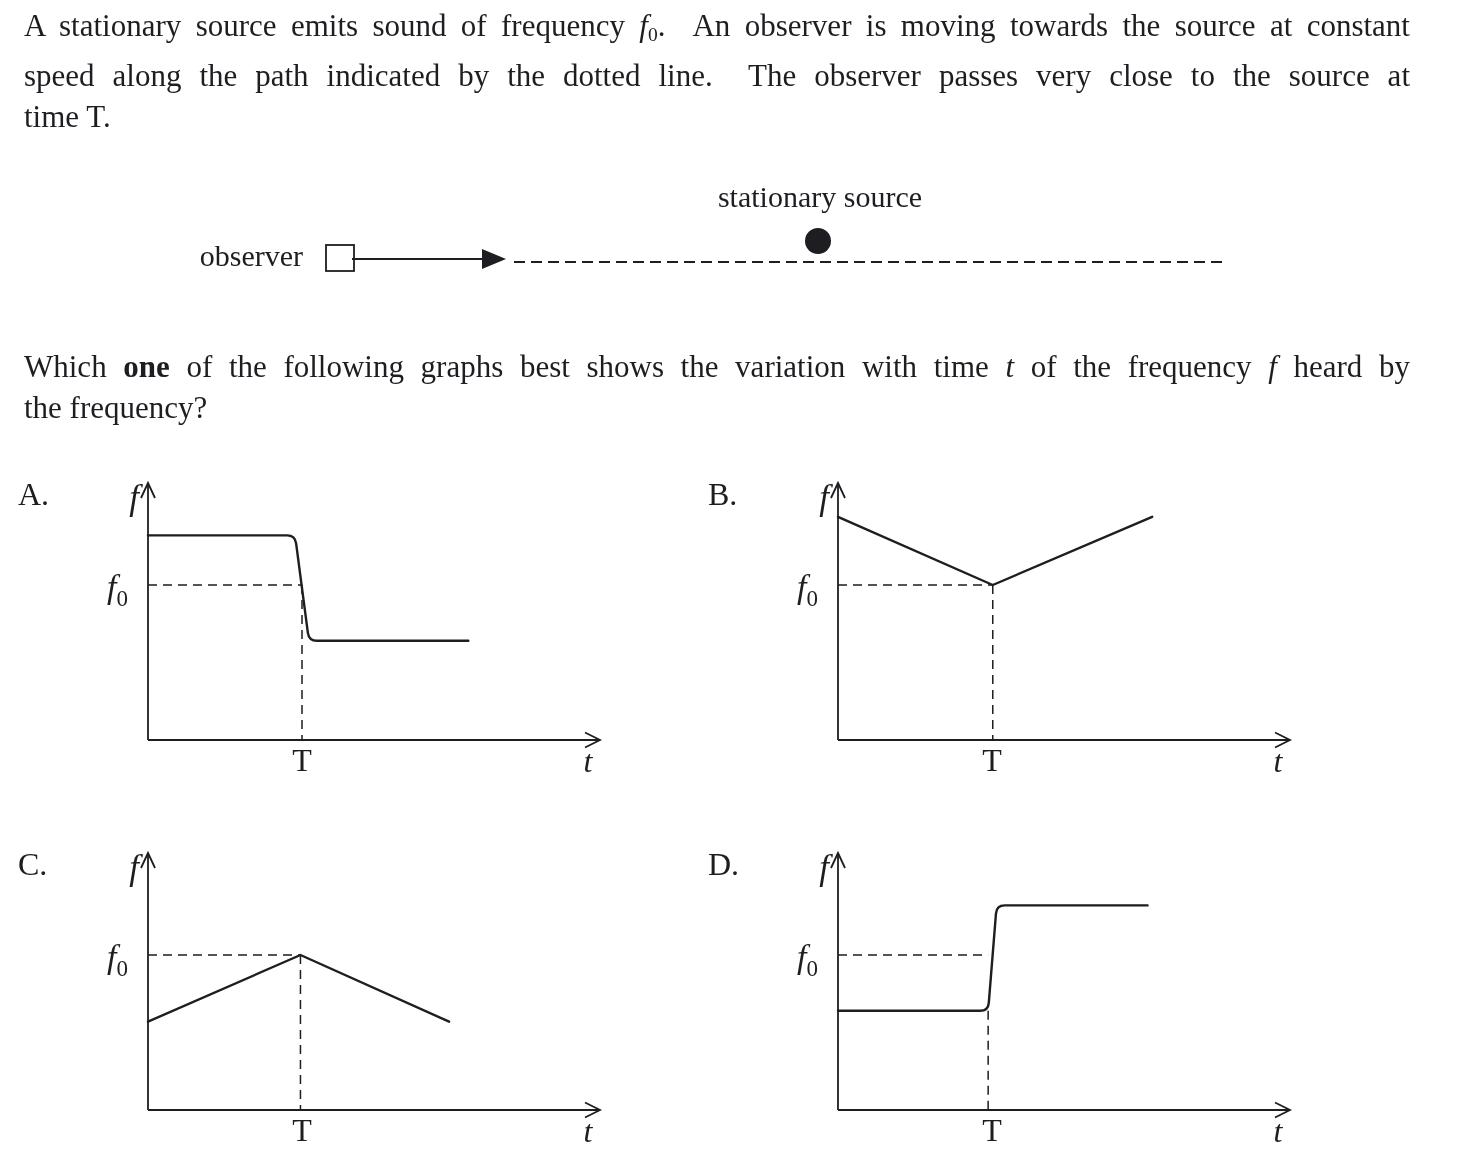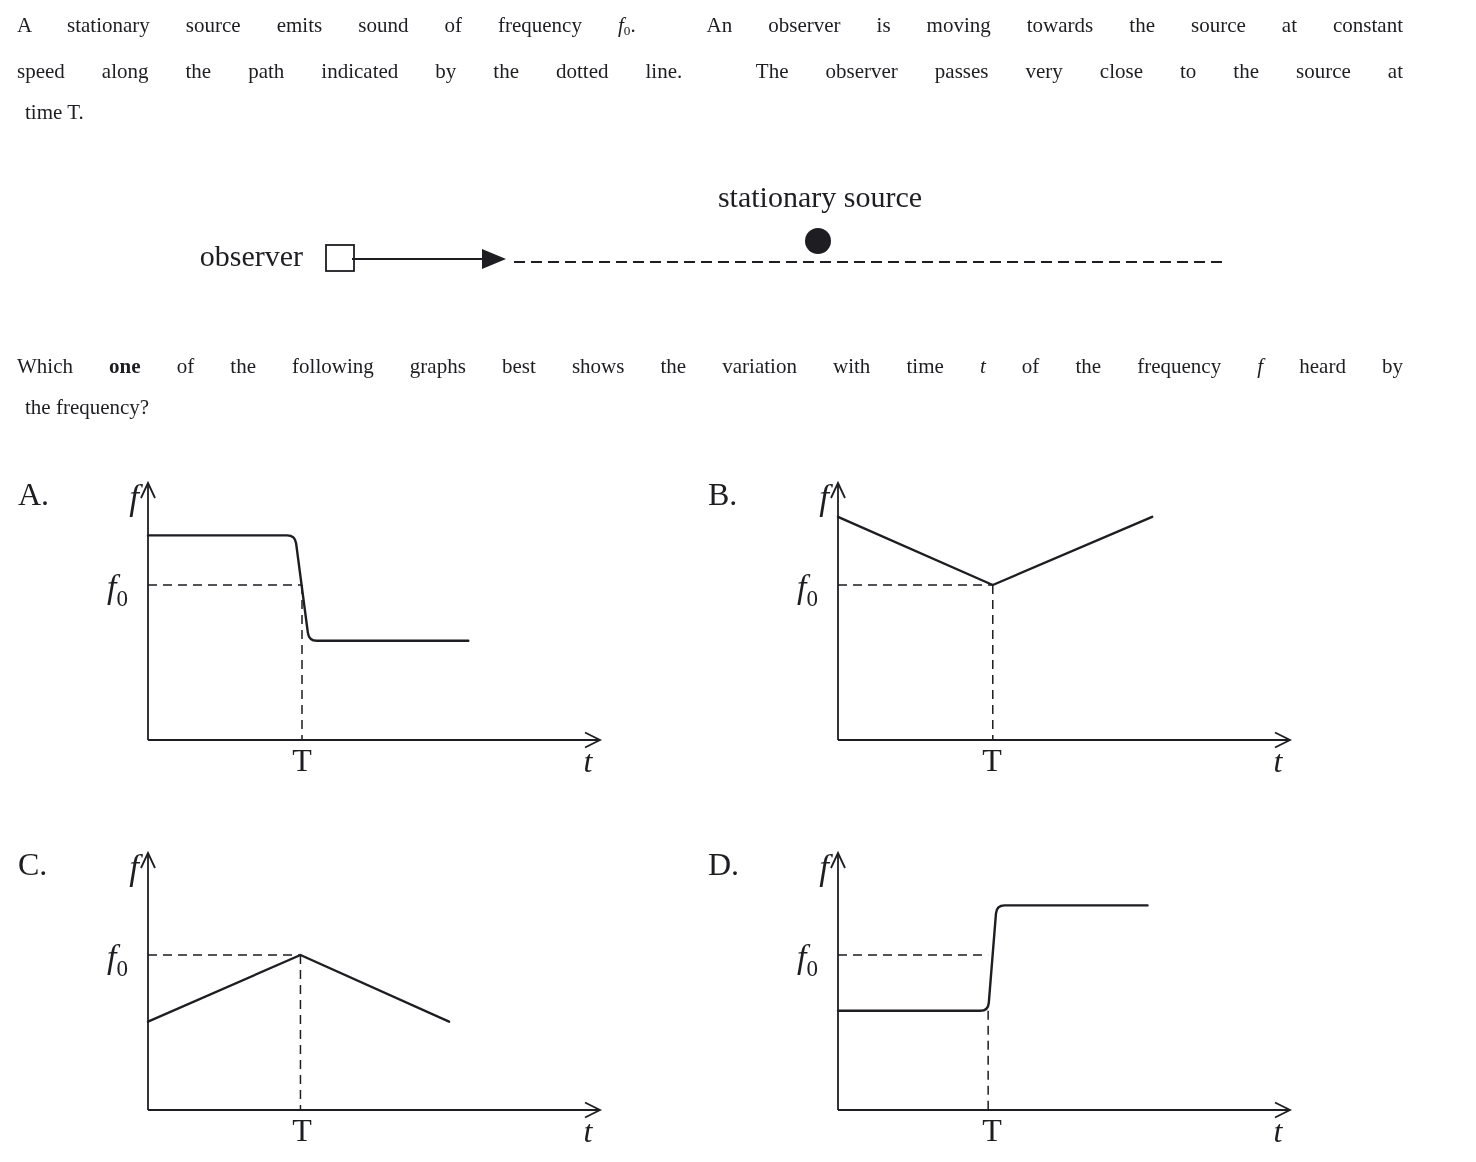--- a/index.html
+++ b/index.html
@@ -1,20 +1,20 @@
 <!DOCTYPE html>
 <html><head>
 <meta charset="utf-8">
 <style>
   html,body{margin:0;padding:0;background:#ffffff;}
   .page{position:relative;width:1476px;height:1162px;background:#ffffff;
         font-family:"Liberation Serif",serif;color:#1d1d22;overflow:hidden;}
-  .para{position:absolute;left:17px;width:1386px;font-size:21px;line-height:41px;}
+  .para{position:absolute;left:24px;width:1386px;font-size:31px;line-height:41px;}
   .line{text-align:justify;text-align-last:justify;}
-  .line.last{text-align-last:auto;margin-left:8px;}
+  .line.last{text-align-last:auto;}
   .seg-i{font-style:italic;}
   .seg-b{font-weight:bold;}
   .seg-sub{font-size:0.63em;vertical-align:-0.25em;}
   .option-letter{position:absolute;font-size:32px;line-height:1.2;}
   .graph{position:absolute;}
   svg text{font-family:"Liberation Serif",serif;fill:#1d1d22;}
   .dlabel{font-size:30px;}
 </style>
 </head>
 <body>

